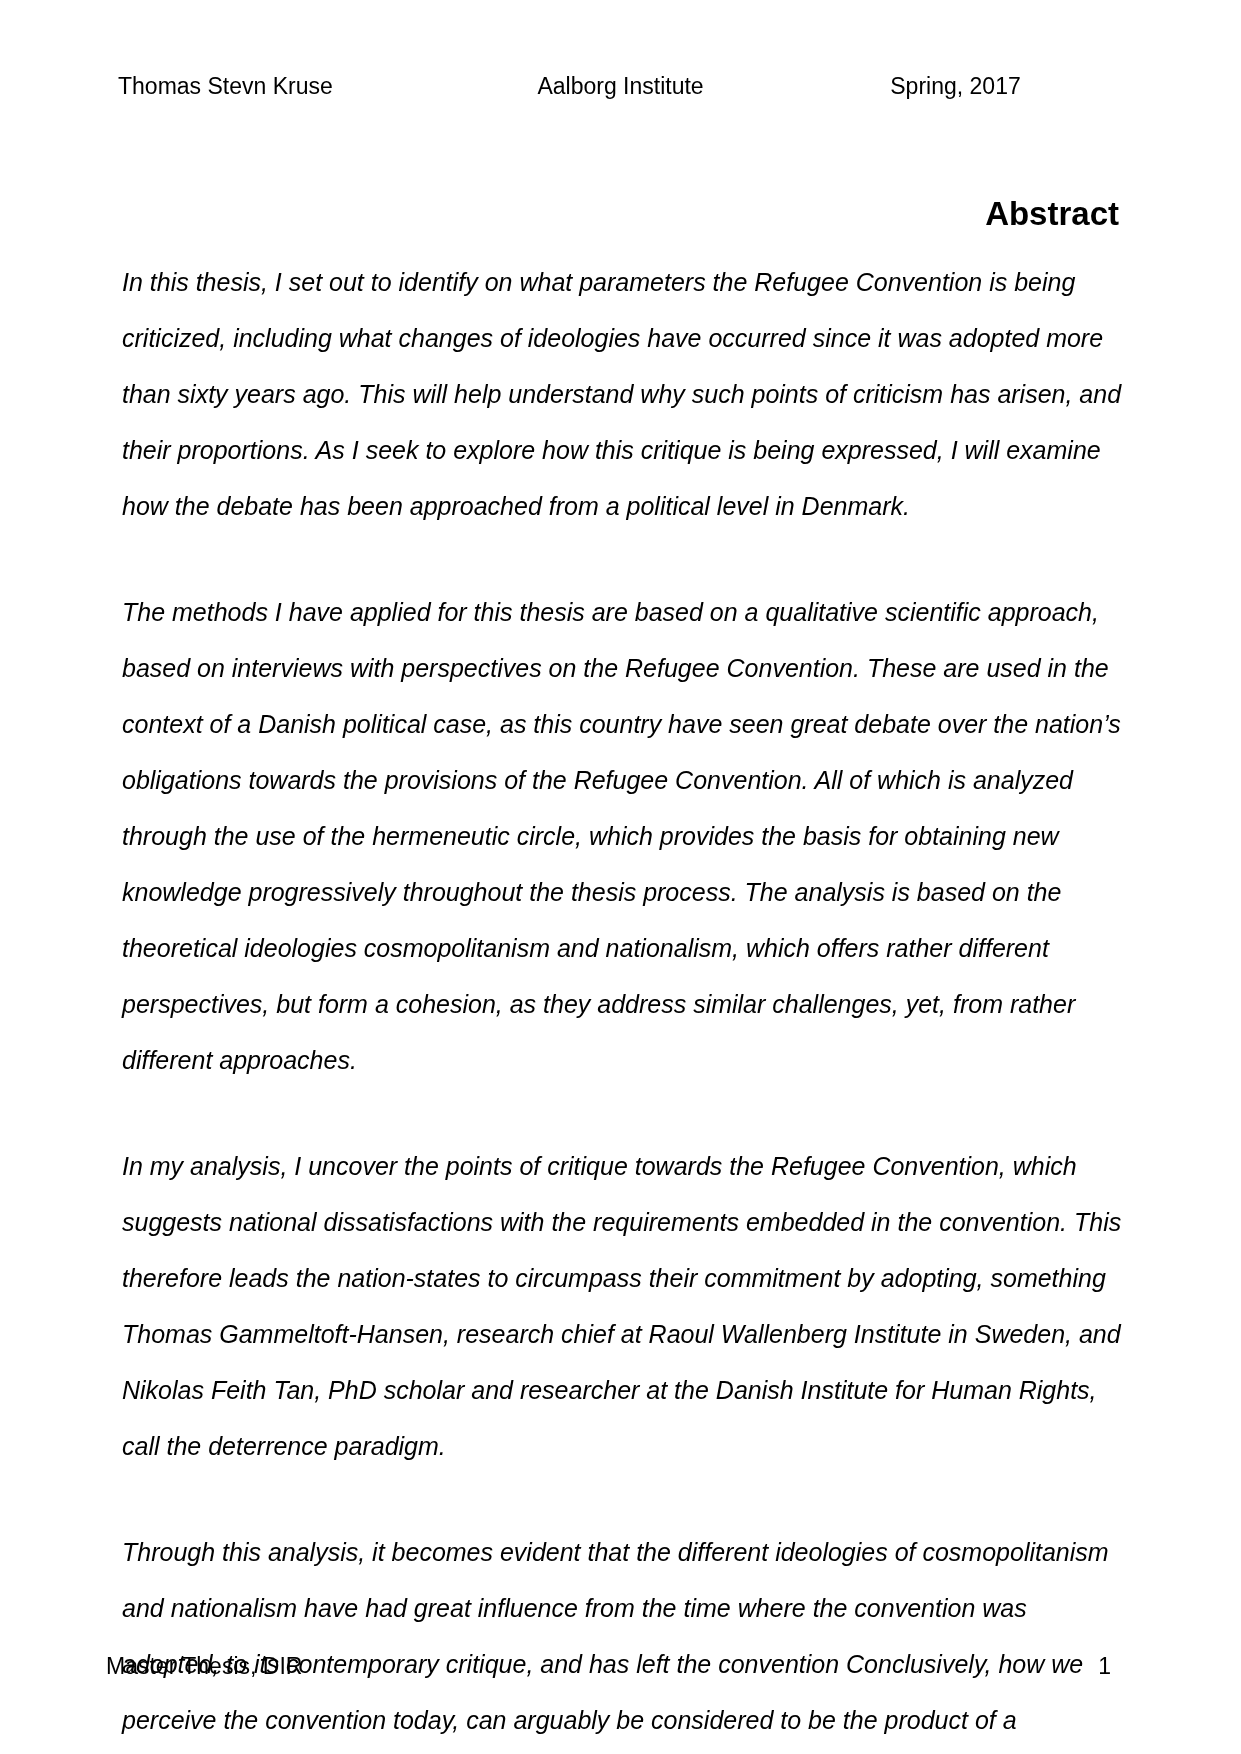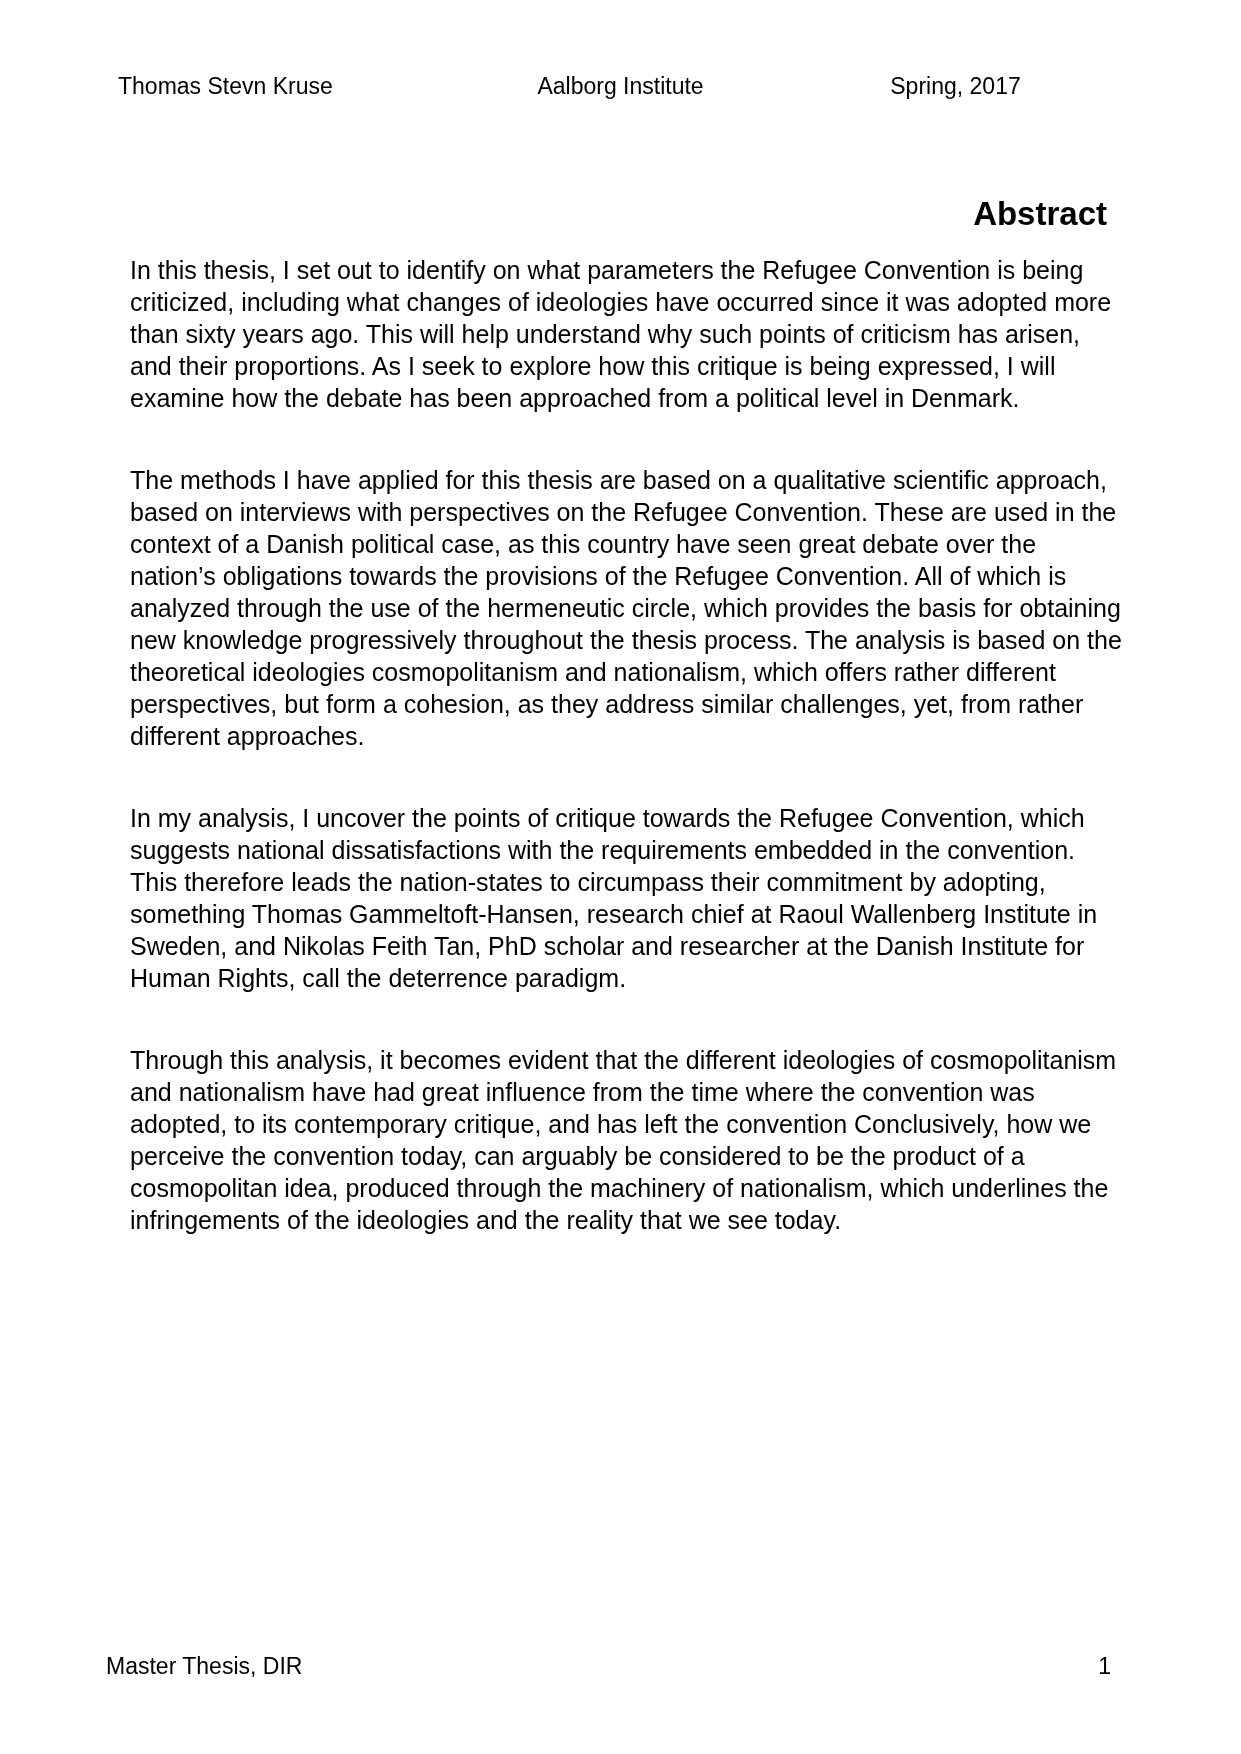--- a/index.html
+++ b/index.html
@@ -34,27 +34,28 @@
     position: absolute;
     top: 190px;
     left: 118px;
     width: 1005px;
   }
   .doc-title {
     font-size: 33px;
     font-weight: 700;
     text-align: right;
     line-height: 48px;
-    margin: 0 16px 16px 0;
+    margin: 0 4px 16px 0;
   }
   .content p {
     font-size: 25px;
-    line-height: 32px;
-    margin: 0 0 50px 12px;
+    line-height: 56px;
+    margin: 0 0 50px 4px;
     text-align: left;
+    font-style: italic;
   }
 
   .page-footer {
     position: absolute;
     top: 1652px;
     left: 106px;
     width: 1005px;
     display: flex;
     justify-content: space-between;
     align-items: center;

